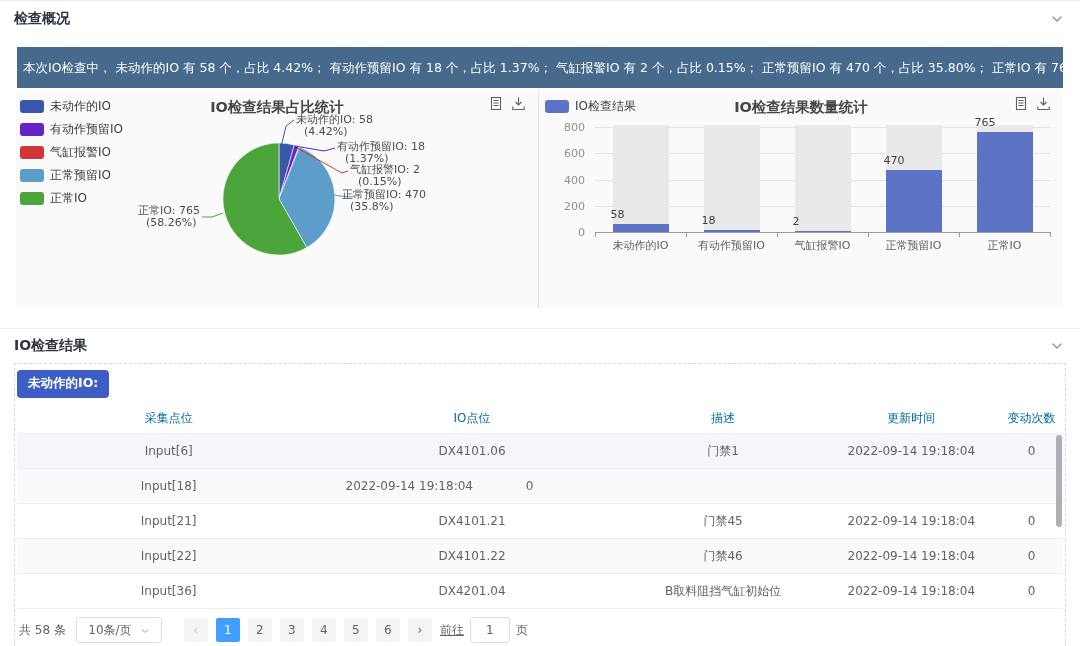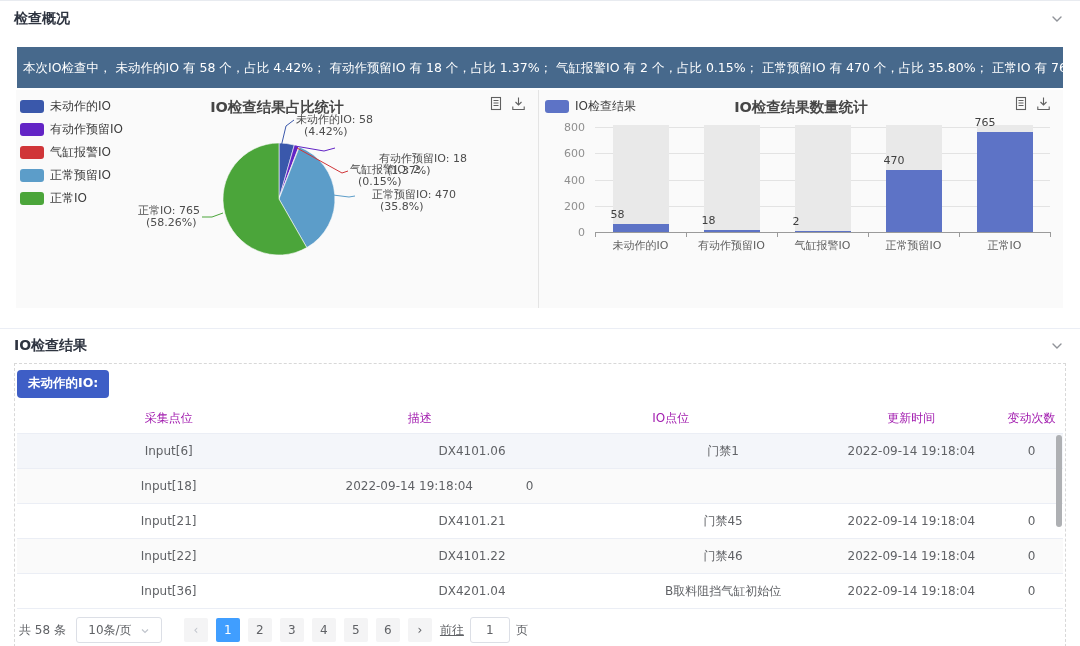--- a/index.html
+++ b/index.html
@@ -26,44 +26,44 @@
 
   .legend-v { position:absolute; top:8px; left:4px; }
   .legend-item { display:flex; align-items:center; margin-bottom:6px; }
   .legend-swatch { width:24px; height:13px; border-radius:3px; margin-right:6px; }
   .legend-label { font-size:12px; color:#3c3c3c; }
   .legend-h { position:absolute; top:8px; left:6px; display:flex; align-items:center; }
 
   .plabel { position:absolute; font-size:11px; color:#4d4d4d; line-height:12px; }
   .plabel .pct { padding-left:8px; }
   .plabel-0 { left:280px; top:24px; }
-  .plabel-1 { left:321px; top:63px;margin-left:42px; }
+  .plabel-1 { left:321px; top:51px; }
   .plabel-2 { left:334px; top:74px; }
-  .plabel-3 { left:356px; top:99px; }
+  .plabel-3 { left:326px; top:99px; }
   .plabel-4 { right:338px; top:115px; text-align:left; }
 
   .bar-plot { position:absolute; inset:0; }
   .grid-line { position:absolute; height:1px; background:#e3e3e3; left:56px; width:455px; }
   .axis-line { position:absolute; height:1px; background:#9a9a9a; left:56px; width:456px; top:142px; }
   .axis-tick { position:absolute; width:1px; height:4px; background:#9a9a9a; top:143px; }
   .ytick { position:absolute; width:44px; text-align:right; font-size:11px; color:#8f8f8f; }
   .band { position:absolute; top:35px; height:107px; background:#e9e9e9; }
   .bar { position:absolute; background:#5d73c6; }
   .vlabel { position:absolute; font-size:11px; color:#3f3f3f; width:60px; }
   .xlabel { position:absolute; top:148px; font-size:11px; color:#5f5f5f; text-align:center; width:90px; }
 
   
   .sec2 { margin-top:20px; border-top:1px solid #ebeef5; }
   .sec-header2 { height:34px; display:flex; align-items:center; justify-content:space-between; padding:0 16px 0 14px; }
   .dashed-box { margin:0 14px; border:1px dashed #d8d8d8; padding:5px 2px 0 2px; position:relative; }
   .badge { display:inline-block; margin:1px 0 6px 0; padding:5px 11px 6px 11px; background:#3e5ec6; border-radius:4px; color:#fff; font-size:12.5px; font-weight:bold; }
 
   .table { width:100%; position:relative; }
   .thead { display:flex; height:30px; align-items:center; border-bottom:1px solid #ebeef5; }
-  .th { font-size:12px; color:#a21caf; text-align:center; }
+  .th { font-size:12px; color:#0369a1; text-align:center; }
   .trow { display:flex; height:35px; align-items:center; border-bottom:1px solid #ebeef5; }
   .td { font-size:12px; color:#606266; text-align:center; }
   .trow.hl { background:#f4f6fa; }
   .trow.stripe { background:#fafafa; }
   .c0{width:29%;} .c1{width:29%;} .c2{width:19%;} .c3{width:17%;} .c4{width:6%;}
   .scroll-thumb { position:absolute; right:1px; top:31px; width:6px; height:92px; background:#aeb0b3; border-radius:3px; }
 
   
   .pagination { display:flex; align-items:center; height:42px; padding-left:2px; font-size:12px; color:#606266; }
   .pg-total { margin-right:10px; }
@@ -226,22 +226,22 @@
           <path d="M3 5 L7 9 L11 5" stroke="#909399" stroke-width="1.4" fill="none" stroke-linecap="round"></path>
         </svg>
     </div>
 
     <div class="dashed-box">
       <div class="badge">未动作的IO:</div>
 
       <div class="table">
         <div class="thead" id="thead">
             <div class="th c0">采集点位</div>
+            <div class="th c1">IO点位</div>
             <div class="th c2">描述</div>
-            <div class="th c1">IO点位</div>
             <div class="th c3">更新时间</div>
             <div class="th c4">变动次数</div>
           </div>
         <div id="tbody">
             <div class="trow hl">
               <div class="td c0">Input[6]</div>
               <div class="td c1">DX4101.06</div>
               <div class="td c2">门禁1</div>
               <div class="td c3">2022-09-14 19:18:04</div>
               <div class="td c4">0</div>

